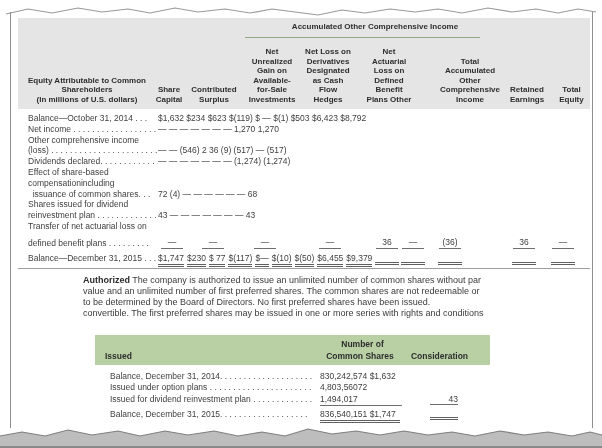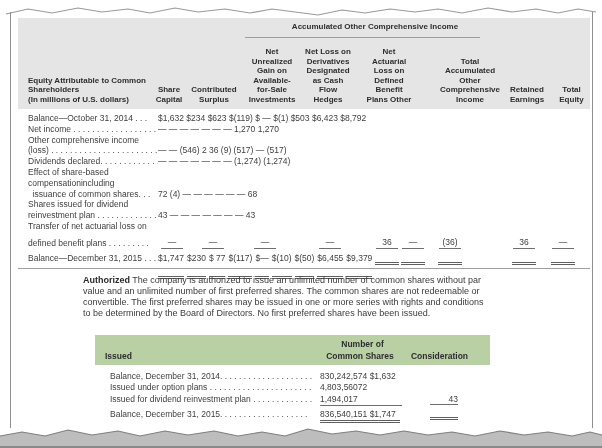--- a/index.html
+++ b/index.html
@@ -12,41 +12,41 @@
   .page-edge{position:absolute;top:12px;height:416px;width:0;border-left:1.4px solid #8f8f8f;}
   .edge-l{left:10px;}
   .edge-r{left:592px;}
   .page{position:absolute;left:10px;top:8px;width:584px;height:424px;}
 
   
   .t1-header{position:absolute;left:8px;top:10px;width:572px;height:91px;background:#e5e5e5;}
   .t1-header .hd{position:absolute;font-size:8px;font-weight:bold;color:#2e2e2e;line-height:9.5px;}
   .t1-aoci{left:257px;top:4px;width:200px;text-align:center;}
   .t1-aoci-line{position:absolute;left:227px;top:19px;width:235px;height:0;border-top:1px solid #90a87f;}
-  .t1-stub{left:10px;bottom:5px;text-align:left;}
+  .t1-stub{left:10px;bottom:5px;text-align:center;}
   .t1-col{bottom:5px;text-align:center;}
   .c1{left:126px;width:50px;}
   .c2{left:161px;width:70px;}
   .c3{left:222px;width:64px;}
   .c4{left:278px;width:64px;}
   .c5{left:332px;width:78px;}
   .c6{left:404px;width:96px;}
   .c7{left:479px;width:60px;}
   .c8{left:535px;width:37px;}
 
   .t1-body{position:absolute;left:8px;top:105px;width:576px;font-size:8.5px;}
   .t1-row{height:10.8px;line-height:10.8px;white-space:nowrap;padding-left:10px;position:relative;}
   .t1-label{display:inline-block;width:130px;overflow:hidden;white-space:pre;vertical-align:top;}
   .t1-values{white-space:pre;}
   .t1-cell{position:absolute;top:0;width:22px;height:10px;line-height:9px;text-align:center;border-bottom:1px solid #6e6e6e;}
   .tc1{left:143px;}.tc2{left:184px;}.tc3{left:236px;}.tc4{left:301px;}.tc5{left:358px;}
   .tc6{left:384px;}.tc7{left:421px;}.tc8{left:495px;}.tc9{left:534px;}
   .t1-transfer{margin-top:6px;}
   .t1-closing{margin-top:4px;height:16px;line-height:11px;}
-  .seg{display:inline-block;border-bottom:3px double #5f5f5f;margin-right:3px;padding-bottom:12px;}
+  .seg{display:inline-block;border-bottom:3px double #5f5f5f;margin-right:3px;padding-bottom:0;}
   .xu{position:absolute;top:9px;width:24px;height:0;border-bottom:3px double #5f5f5f;}
   .xu1{left:357px;}.xu2{left:383px;}.xu3{left:420px;}.xu4{left:494px;}.xu5{left:533px;}
 
   .divider{position:absolute;left:8px;top:260px;width:572px;height:0;border-top:1px solid #9e9e9e;}
 
   
   .note{position:absolute;left:73px;top:267px;width:484px;font-size:9px;line-height:11px;color:#3b3b3b;}
   .note b{color:#2b2b2b;}
 
   
@@ -132,22 +132,22 @@
         <span class="xu xu5"></span>
       </div>
     </div>
   </div>
 
   <div class="divider"></div>
 
   <div class="note">
     <div><b>Authorized</b><span> The company is authorized to issue an unlimited number of common shares without par</span></div>
     <div>value and an unlimited number of first preferred shares. The common shares are not redeemable or</div>
+    <div>to be determined by the Board of Directors. No first preferred shares have been issued.</div>
     <div>convertible. The first preferred shares may be issued in one or more series with rights and conditions</div>
-    <div>to be determined by the Board of Directors. No first preferred shares have been issued.</div>
   </div>
 
   <div class="t2">
     <div class="t2-header">
       <span class="t2-issued">Issued</span>
       <span class="t2-h1">Number of</span>
       <span class="t2-h2a">Common Shares</span>
       <span class="t2-h2b">Consideration</span>
     </div>
     <div class="t2-rows">

